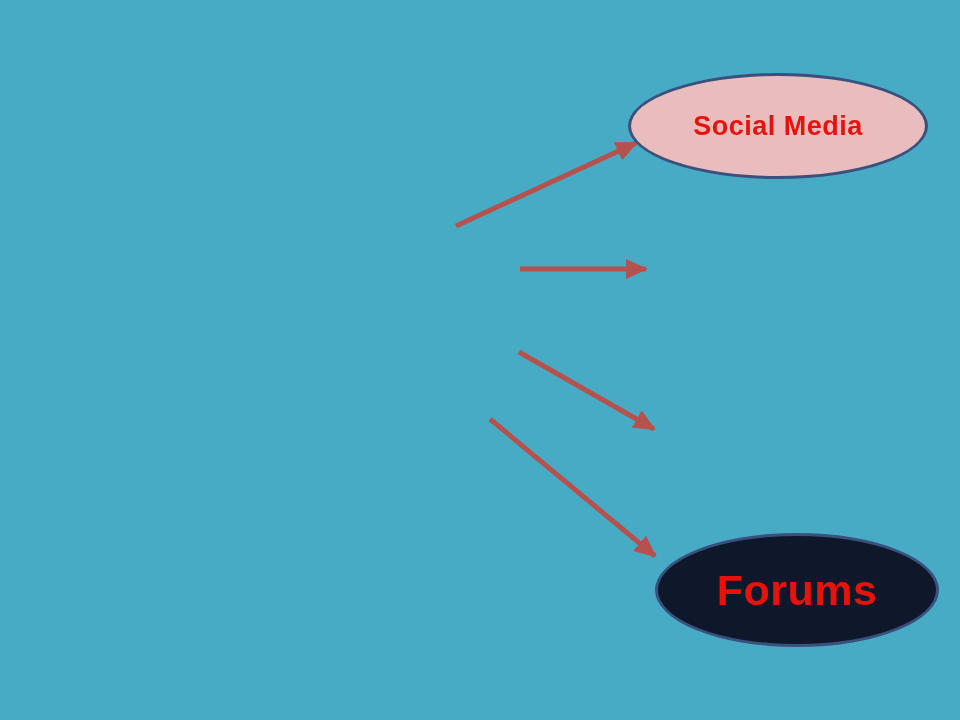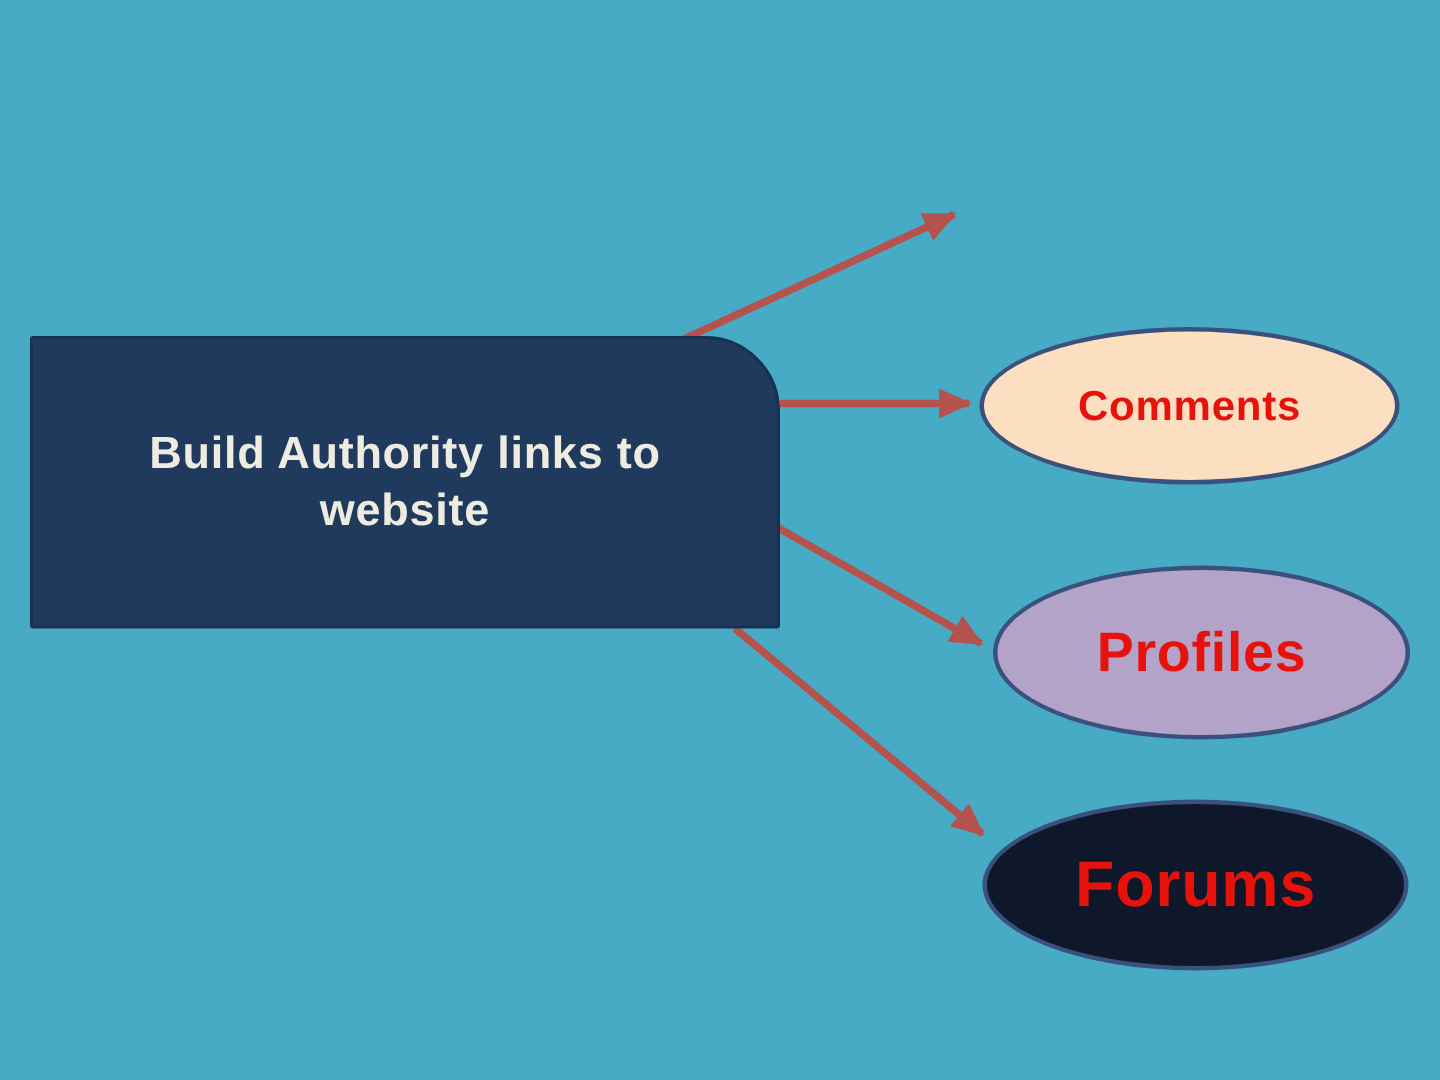--- a/index.html
+++ b/index.html
@@ -77,30 +77,24 @@
       <marker id="arrow-head" markerUnits="userSpaceOnUse" markerWidth="22" markerHeight="20" refX="20" refY="10" orient="auto">
         <path class="connector-head" d="M0,0 L22,10 L0,20 Z" style="fill: rgb(181, 82, 78);"></path>
       </marker>
     </defs>
     <line class="connector" x1="456" y1="226" x2="636" y2="143" marker-end="url(#arrow-head)" style="stroke: rgb(181, 82, 78);"></line>
     <line class="connector" x1="520" y1="269" x2="646" y2="269" marker-end="url(#arrow-head)" style="stroke: rgb(181, 82, 78);"></line>
     <line class="connector" x1="519" y1="352" x2="654" y2="429" marker-end="url(#arrow-head)" style="stroke: rgb(181, 82, 78);"></line>
     <line class="connector" x1="490" y1="419" x2="655" y2="556" marker-end="url(#arrow-head)" style="stroke: rgb(181, 82, 78);"></line>
   </svg>
 
-  <div id="main-box" style="background: rgb(31, 58, 93); border-color: rgb(23, 49, 79); color: rgb(238, 236, 225);">
-    <span class="box-label">Build Authority links to website</span>
+
+  <div class="node" id="node-social-media" style="background: rgb(233, 188, 190); border-color: rgb(57, 81, 124); color: rgb(232, 18, 13);">
+    <span class="node-label">Social Media</span>
   </div>
 
 
-  <div class="node" id="node-comments" style="background: rgb(251, 223, 192); border-color: rgb(57, 81, 124); color: rgb(232, 18, 13);">
-    <span class="node-label">Comments</span>
-  </div>
-
-  <div class="node" id="node-profiles" style="background: rgb(179, 163, 201); border-color: rgb(57, 81, 124); color: rgb(232, 18, 13);">
-    <span class="node-label">Profiles</span>
-  </div>
 
   <div class="node" id="node-forums" style="background: #0f172a; border-color: rgb(57, 81, 124); color: rgb(232, 18, 13);">
     <span class="node-label">Forums</span>
   </div>
 
 </div>
 
 </body></html>

